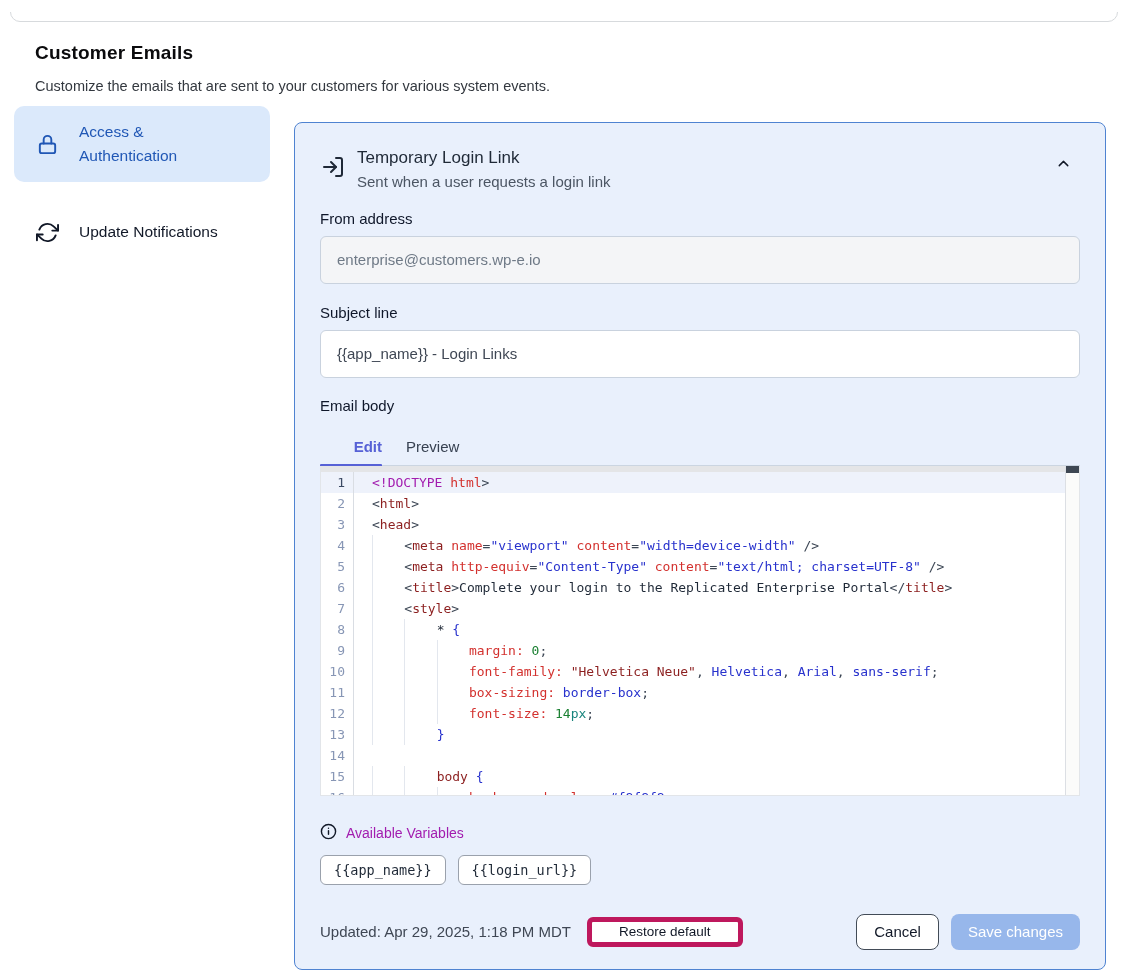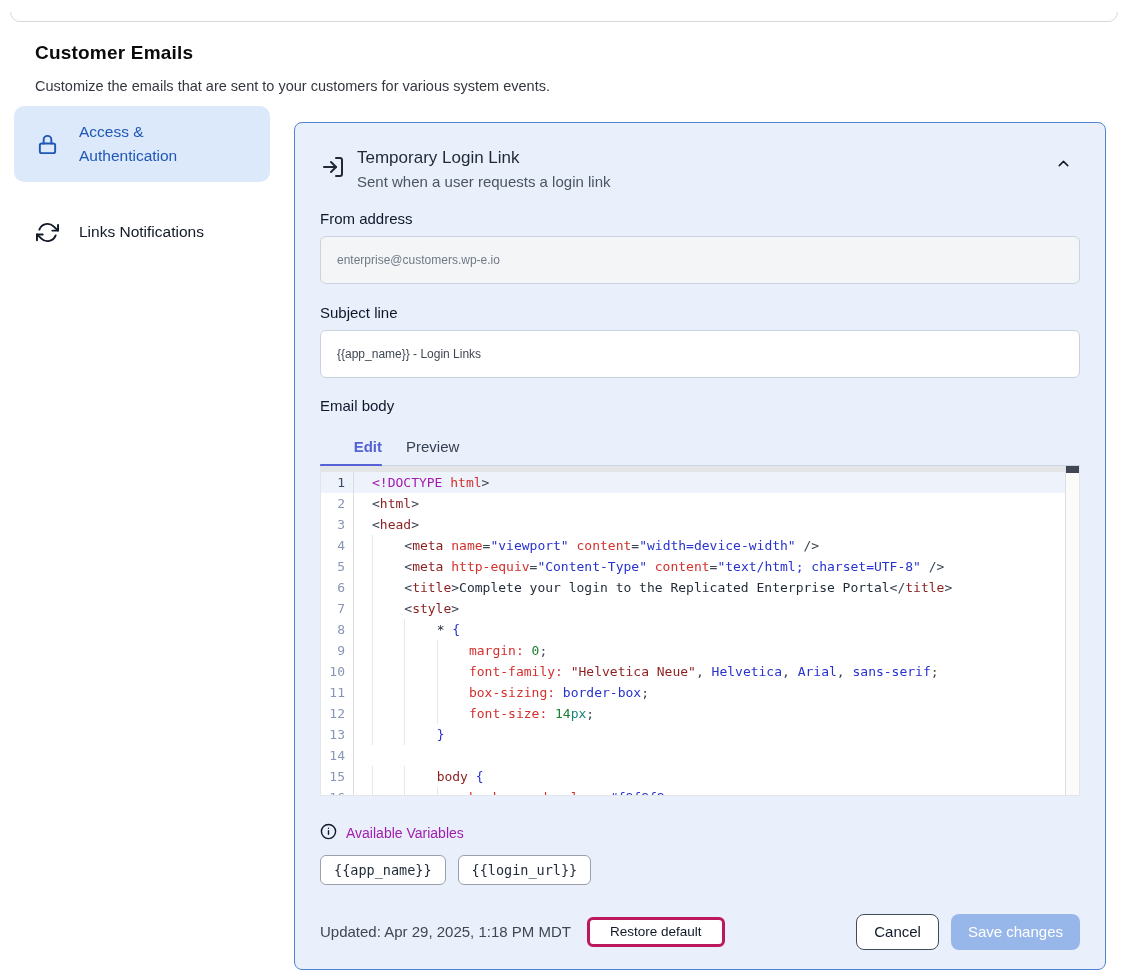--- a/index.html
+++ b/index.html
@@ -29,21 +29,21 @@
     background:#e9f0fc; border:1px solid #4f83d1; border-radius:8px; padding:24px 25px 18px 25px; }
 
   .panel-header { display:flex; align-items:flex-start; margin-bottom:20px; position:relative; }
   .ph-icon { margin:8px 12px 0 1px; color:#1f2937; }
   .ph-title { font-size:17px; font-weight:normal; color:#1f2937; line-height:1.35; }
   .ph-sub { font-size:15px; color:#4b5563; margin-top:3px; }
   .collapse-btn { position:absolute; right:8px; top:8px; background:none; border:none; cursor:pointer; color:#111827; }
 
   .f-label { display:block; font-size:15px; font-weight:500; color:#0f172a; margin-bottom:9px; }
   .t-input { width:100%; height:48px; border:1px solid #c9d2de; border-radius:6px;
-    padding:12px 16px; font-size:12px; font-family:"Liberation Sans", sans-serif; outline:none; }
+    padding:12px 16px; font-size:15px; font-family:"Liberation Sans", sans-serif; outline:none; }
   .t-input.muted { background:#f4f5f7; color:#6f7a87; }
   .t-input.plain { background:#fff; color:#3f4754; }
   .field { margin-bottom:20px; }
   .field.last { margin-bottom:19px; }
 
   
   .tabbar { position:relative; display:flex; gap:24px; height:38px; align-items:center;
     border-bottom:1px solid #cbd5e1; }
   .tab { font-size:15px; color:#374151; cursor:pointer; width:62px; text-align:right; }
   .tab.active { color:#5661d6; font-weight:bold; }
@@ -82,22 +82,22 @@
   .vars-label { font-size:14px; color:#a21caf; }
   .chips { display:flex; gap:12px; margin-top:11px; }
   .chip { height:30px; display:flex; align-items:center; padding:0 13px;
     background:#fff; border:1px solid #9aa1ac; border-radius:6px;
     font-family:"DejaVu Sans Mono", monospace; font-size:13.5px; color:#1f2937; cursor:pointer; }
 
   
   .panel-footer { display:flex; align-items:center; margin-top:29px; }
   .updated { font-size:15px; color:#3f4754; }
   .btn { font-family:"Liberation Sans", sans-serif; cursor:pointer; }
-  .btn-restore { margin-left:16px; height:30px; padding:0 20px; font-size:13.5px; color:#111827;
-    background:#fff; border:3px solid #be185d; border-radius:6px; }
+  .btn-restore { margin-left:16px; height:30px; padding:0 27px; font-size:13.5px; color:#111827;
+    background:#fff; border:5px solid #be185d; border-radius:6px; }
   .spacer { flex:1; }
   .btn-cancel { height:36px; padding:0 17px; font-size:15px; color:#111827;
     background:#fff; border:1px solid #424b57; border-radius:8px; }
   .btn-save { height:36px; padding:0 17px; margin-left:12px; font-size:15px; font-weight:500;
     color:#fff; background:#97b7eb; border:none; border-radius:8px; }
 </style>
 </head>
 <body>
 
 <div class="page">
@@ -118,21 +118,21 @@
         <span class="s-label">Access &amp; Authentication</span>
       </div>
       <div class="side-item">
         <span class="s-icon">
           <svg width="23" height="23" viewBox="0 0 24 24" fill="none" stroke="currentColor" stroke-width="2" stroke-linecap="round" stroke-linejoin="round">
             <polyline points="23 4 23 10 17 10"></polyline>
             <polyline points="1 20 1 14 7 14"></polyline>
             <path d="M3.51 9a9 9 0 0 1 14.85-3.36L23 10M1 14l4.64 4.36A9 9 0 0 0 20.49 15"></path>
           </svg>
         </span>
-        <span class="s-label">Links Notifications</span>
+        <span class="s-label">Update Notifications</span>
       </div>
     </nav>
 
   <section class="panel">
 
     <div class="panel-header">
       <span class="ph-icon">
         <svg width="24" height="24" viewBox="0 0 24 24" fill="none" stroke="currentColor" stroke-width="2" stroke-linecap="round" stroke-linejoin="round">
           <path d="M15 3h4a2 2 0 0 1 2 2v14a2 2 0 0 1-2 2h-4"></path>
           <polyline points="10 17 15 12 10 7"></polyline>

